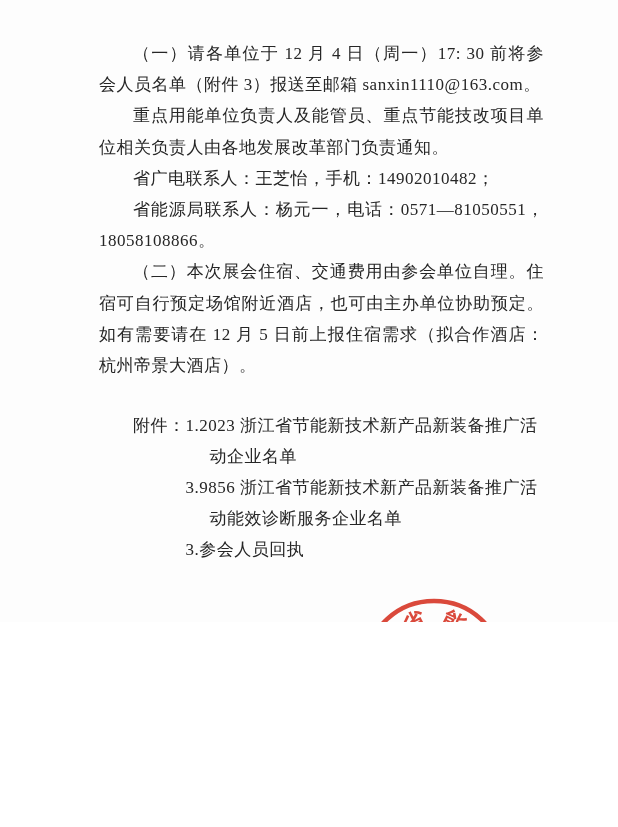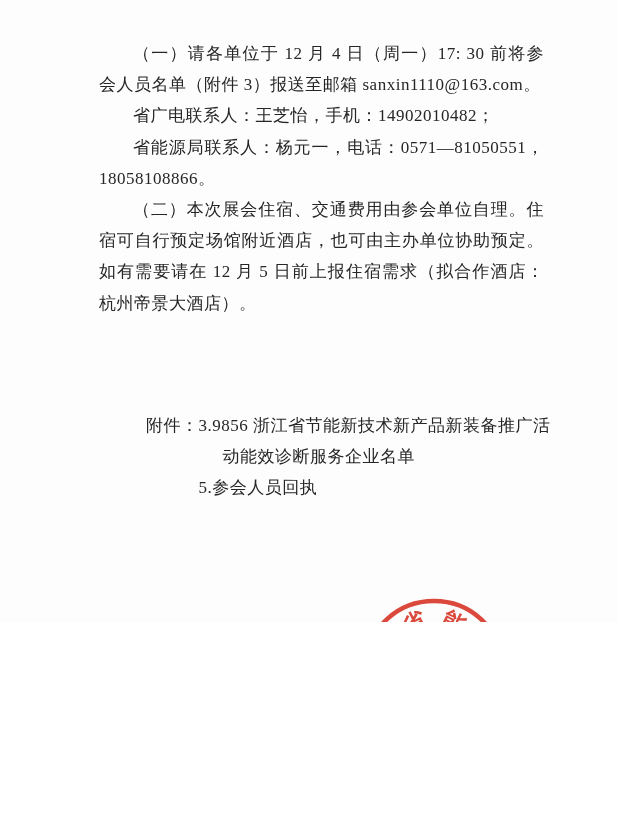--- a/index.html
+++ b/index.html
@@ -26,21 +26,20 @@
   .attachments {
     position: absolute;
     left: 133px;
     top: 410px;
     width: 414px;
     font-size: 17px;
     line-height: 31px;
     letter-spacing: 0.5px;
     display: flex;
     align-items: flex-start;
-    margin-left: 13px;
   }
   .att-label { flex: none; white-space: nowrap; }
   .att-items { width: 366px; }
   .att-item { padding-left: 24px; text-indent: -24px; }
   .sig-org {
     position: absolute;
     left: 358px;
     top: 629px;
     font-size: 17px;
     line-height: 20px;
@@ -83,30 +82,32 @@
     color: #4a4a4a;
   }
 </style>
 </head>
 <body>
 
 <div class="page">
 
   <div class="body-text">
     <p>（一）请各单位于 12 月 4 日（周一）17: 30 前将参会人员名单（附件 3）报送至邮箱 sanxin1110@163.com。</p>
+    <p>重点用能单位负责人及能管员、重点节能技改项目单位相关负责人由各地发展改革部门负责通知。</p>
     <p>省广电联系人：王芝怡，手机：14902010482；</p>
     <p>省能源局联系人：杨元一，电话：0571—81050551，18058108866。</p>
     <p>（二）本次展会住宿、交通费用由参会单位自理。住宿可自行预定场馆附近酒店，也可由主办单位协助预定。如有需要请在 12 月 5 日前上报住宿需求（拟合作酒店：杭州帝景大酒店）。</p>
   </div>
 
   <div class="attachments">
     <span class="att-label">附件：</span>
     <div class="att-items">
+      <div class="att-item">1.2023 浙江省节能新技术新产品新装备推广活动企业名单</div>
       <div class="att-item">3.9856 浙江省节能新技术新产品新装备推广活动能效诊断服务企业名单</div>
-      <div class="att-item">5.参会人员回执</div>
+      <div class="att-item">3.参会人员回执</div>
     </div>
   </div>
 
   <div class="sig-org">浙江省能源局</div>
   <div class="sig-date">2023 年 12 月 1 日</div>
 
   <svg class="seal" viewBox="0 0 160 150" xmlns="http://www.w3.org/2000/svg">
     <ellipse cx="80" cy="75" rx="66" ry="61" fill="none" stroke="#d9392a" stroke-width="4.5"></ellipse>
     <polygon fill="#d9392a" transform="translate(80,74) rotate(6)" points="0,-27 6.35,-8.74 25.68,-8.34 10.27,3.34 15.87,21.84 0,10.8 -15.87,21.84 -10.27,3.34 -25.68,-8.34 -6.35,-8.74"></polygon>
     <g fill="#d9392a">

